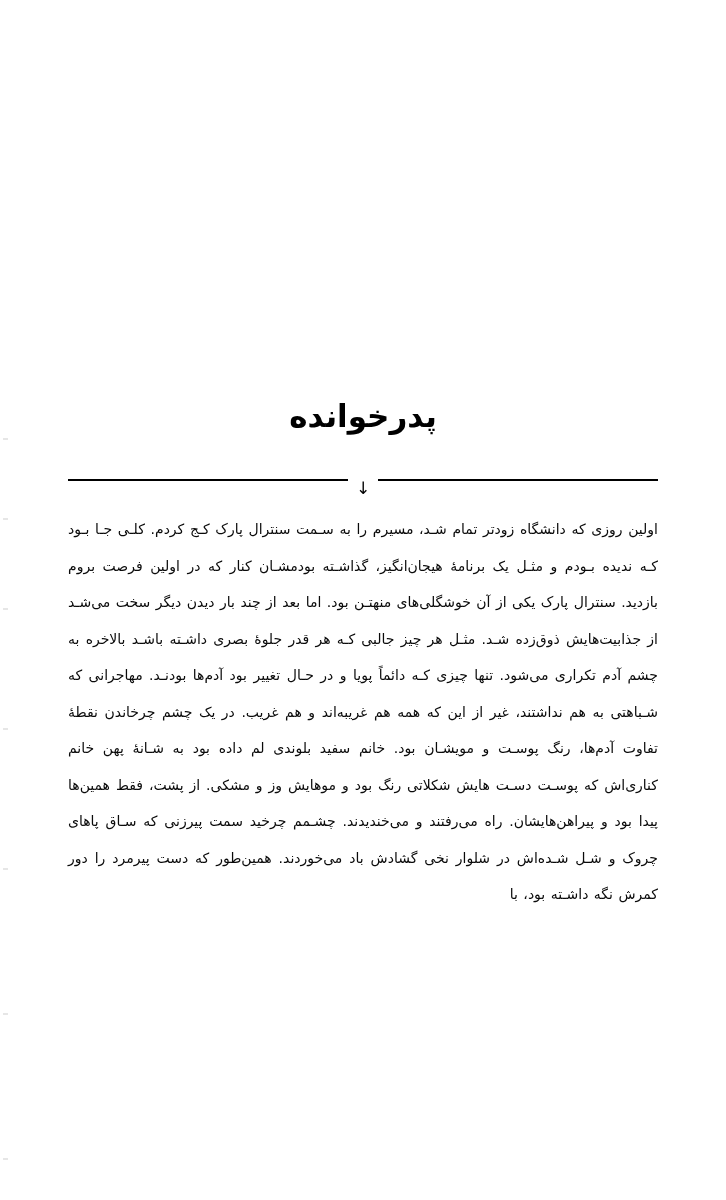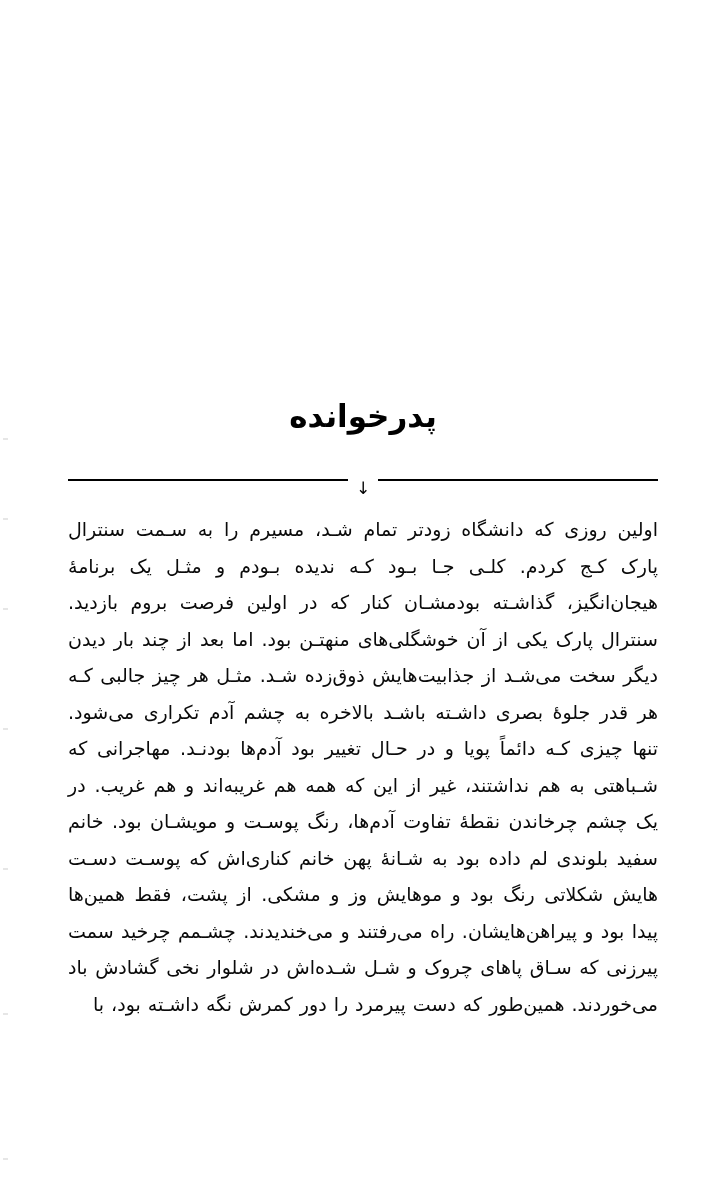--- a/index.html
+++ b/index.html
@@ -80,21 +80,21 @@
     font-size: 17px;
     line-height: 26px;
     color: #000;
   }
 
   .body-text {
     margin-top: 8px;
     direction: rtl;
     text-align: justify;
     text-align-last: justify;
-    font-size: 19px;
+    font-size: 14px;
     line-height: 36.5px;
     color: #0a0a0a;
     word-spacing: 1px;
   }
   .body-text p {
     margin: 0;
   }
   .body-text p.last {
     text-align-last: right;
   }

